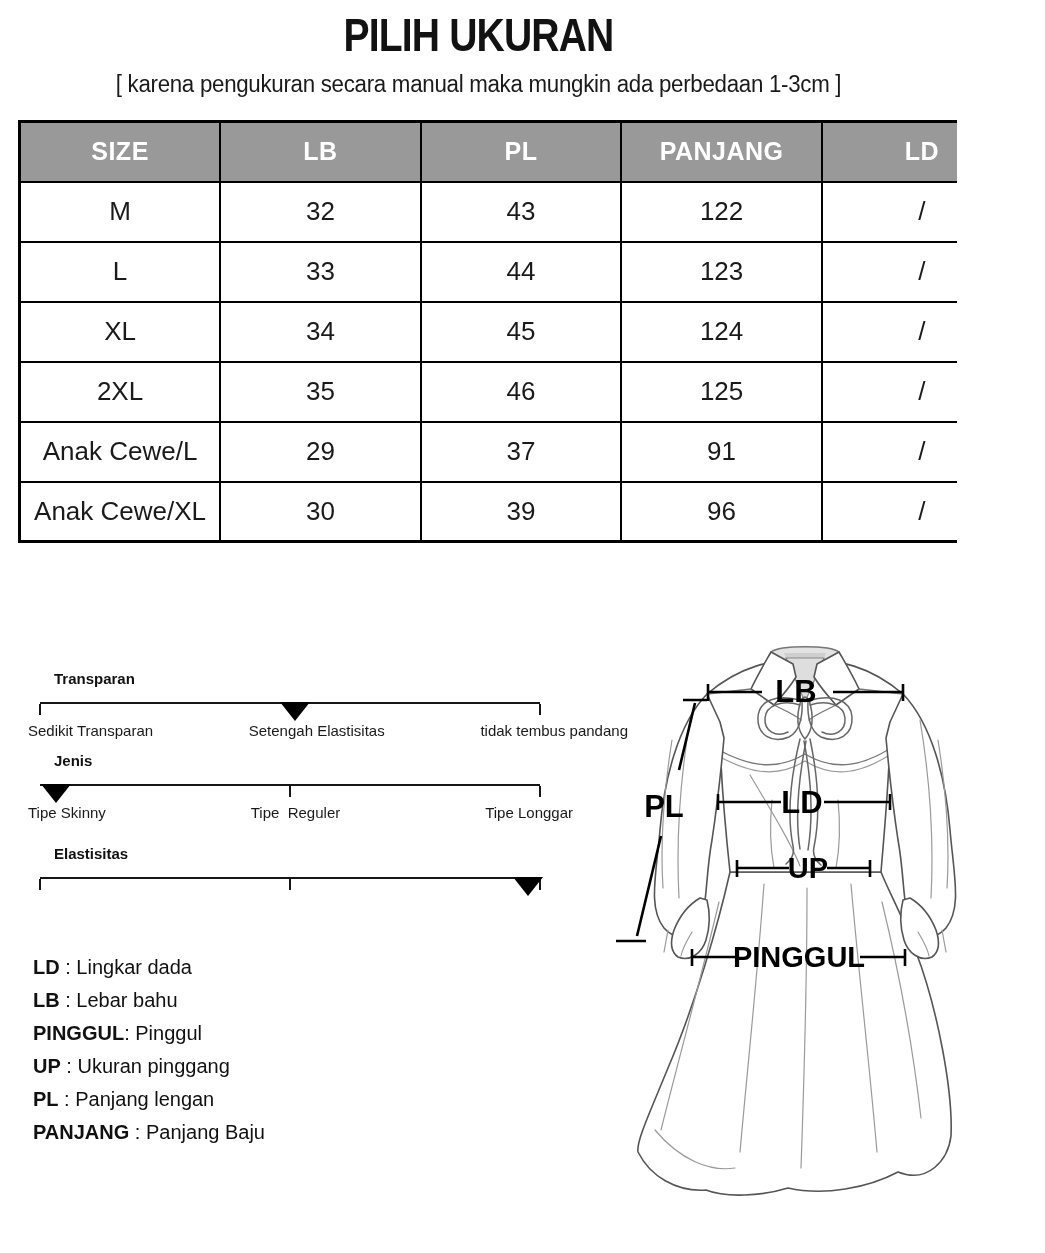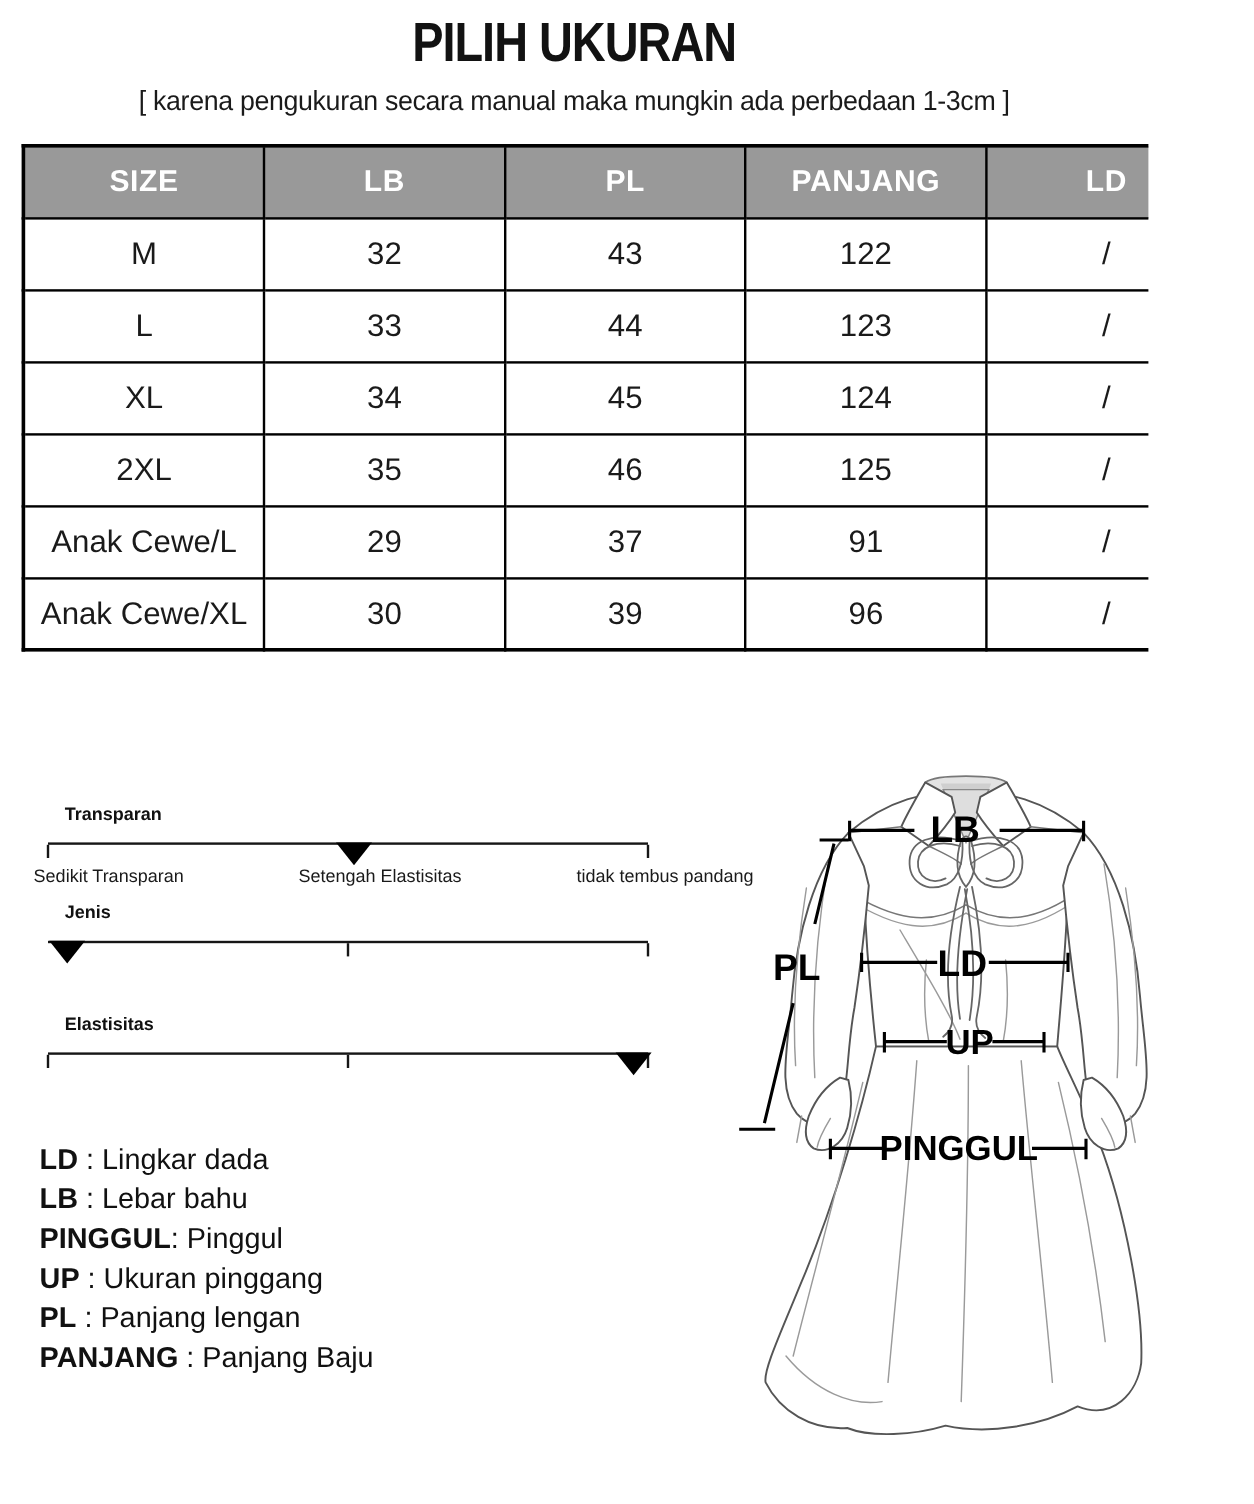--- a/index.html
+++ b/index.html
@@ -34,21 +34,21 @@
   .marker { position:absolute; top:-2px; width:0; height:0;
             border-left:15px solid transparent; border-right:15px solid transparent;
             border-top:19px solid #000; transform:translateX(-50%); }
   .opts { position:absolute; left:0; top:52px; display:flex;
           justify-content:space-between; font-size:15px; color:#1a1a1a; }
   .opt { white-space:pre; }
   .slider0 .opts { width:600px; }
   .slider1 .opts, .slider2 .opts { width:545px; }
 
   
-  .legend { position:absolute; left:33px; top:952px; font-size:24px; color:#111; }
+  .legend { position:absolute; left:33px; top:952px; font-size:20px; color:#111; }
   .legend-item { height:33px; line-height:30px; }
   .legend-item b { font-weight:bold; }
 
   
   svg.dress { position:absolute; left:600px; top:620px; width:445px; height:600px; }
   svg.dress path { vector-effect:none; }
   .art  { fill:#ffffff; stroke:#555; stroke-width:1.6; stroke-linecap:round; stroke-linejoin:round; }
   .art-thin { fill:none; stroke:#777; stroke-width:1.3; stroke-linecap:round; }
   .art-faint { fill:none; stroke:#9a9a9a; stroke-width:1.2; stroke-linecap:round; }
   .bow { fill:none; stroke:#666; stroke-width:1.5; stroke-linecap:round; }
@@ -134,20 +134,25 @@
           <span class="opt">Setengah Elastisitas</span>
           <span class="opt">tidak tembus pandang</span>
         </div>
       </div>
       <div class="slider slider1" style="top: 752px;">
         <div class="slider-title">Jenis</div>
         <div class="track">
           <div class="tick" style="left: 50%;"></div>
           <div class="tick" style="left: 100%;"></div>
           <div class="marker" style="left: 3.2%; border-top-color: rgb(0, 0, 0);"></div>
+        </div>
+        <div class="opts">
+          <span class="opt">Tipe Skinny</span>
+          <span class="opt">Tipe  Reguler</span>
+          <span class="opt">Tipe Longgar</span>
         </div>
       </div>
       <div class="slider slider2" style="top: 845px;">
         <div class="slider-title">Elastisitas</div>
         <div class="track">
           <div class="tick" style="left: 0%;"></div>
           <div class="tick" style="left: 50%;"></div>
           <div class="tick" style="left: 100%;"></div>
           <div class="marker" style="left: 97.6%; border-top-color: rgb(0, 0, 0);"></div>
         </div>

